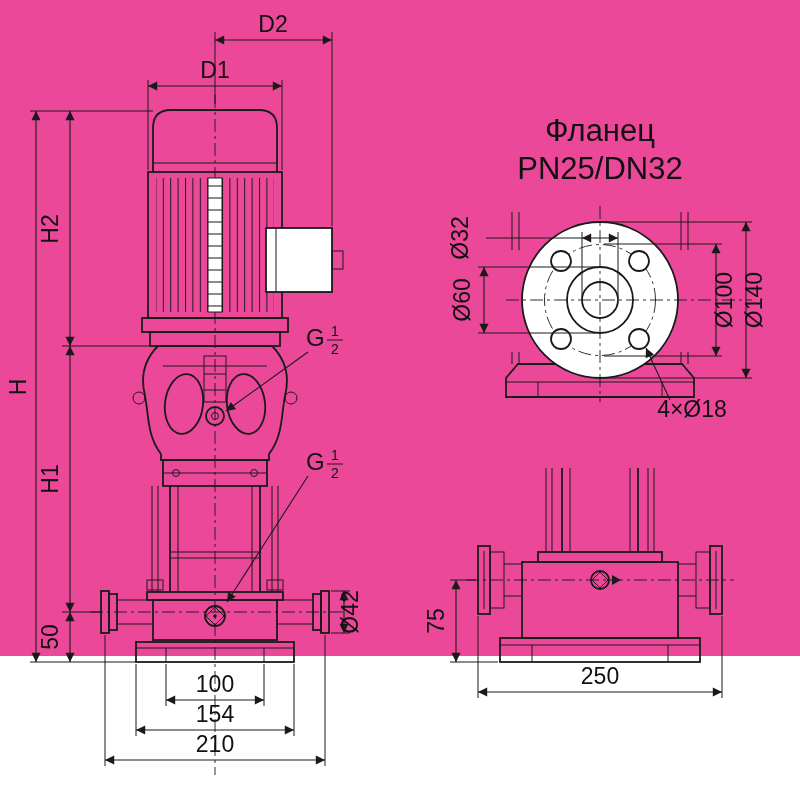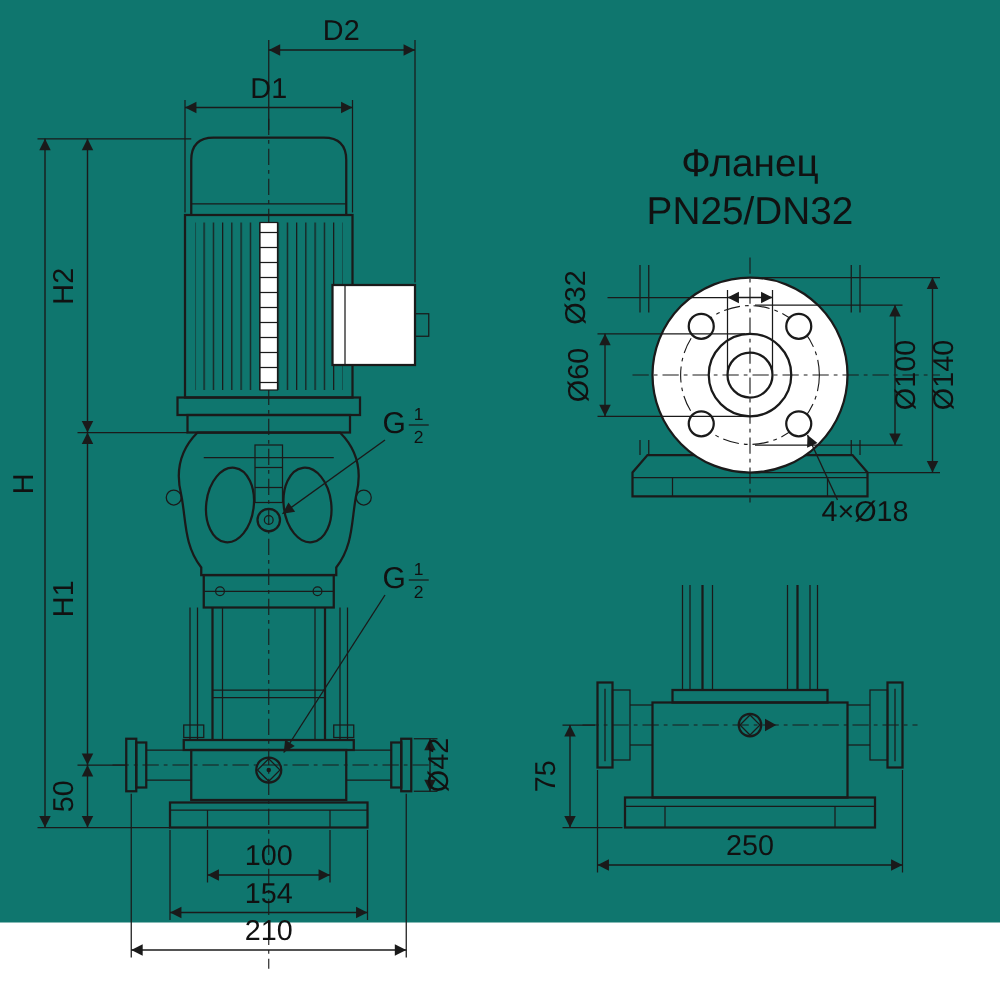--- a/index.html
+++ b/index.html
@@ -1,16 +1,16 @@
 <!DOCTYPE html>
 <html><head>
 <meta charset="utf-8">
 <style>
   html,body{margin:0;padding:0;background:#ffffff;width:800px;height:800px;overflow:hidden;}
-  .canvas{width:800px;height:738px;background:#0f766e;}
+  .canvas{width:800px;height:656px;background:#ec4899;}
   svg{display:block;}
   .o{fill:none;stroke:#1a1a1a;stroke-width:1.8;}
   .t{fill:none;stroke:#1a1a1a;stroke-width:1;}
   .d{fill:none;stroke:#1a1a1a;stroke-width:1.1;}
   .cl{fill:none;stroke:#1a1a1a;stroke-width:0.9;stroke-dasharray:13 4 3 4;}
   .wfill{fill:#ffffff;}
   .blk{fill:#1a1a1a;stroke:none;}
   .lbl{font-family:"Liberation Sans",sans-serif;font-size:23px;fill:#111;}
   .lblG{font-family:"Liberation Sans",sans-serif;font-size:24px;fill:#111;}
   .lbl-title{font-family:"Liberation Sans",sans-serif;font-size:31px;fill:#111;}

